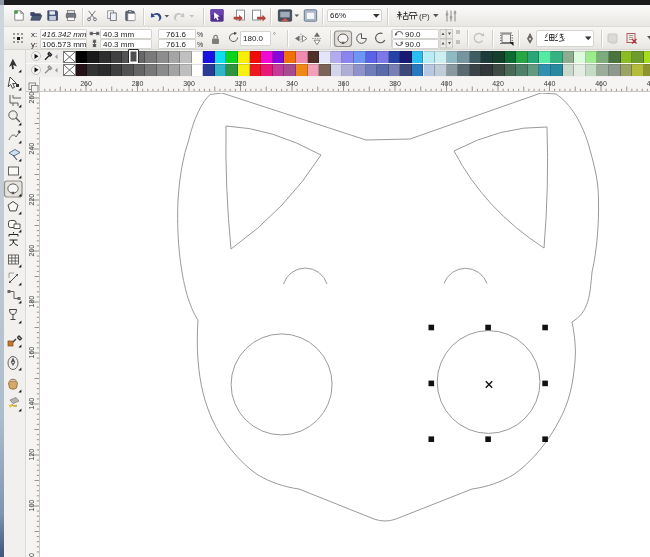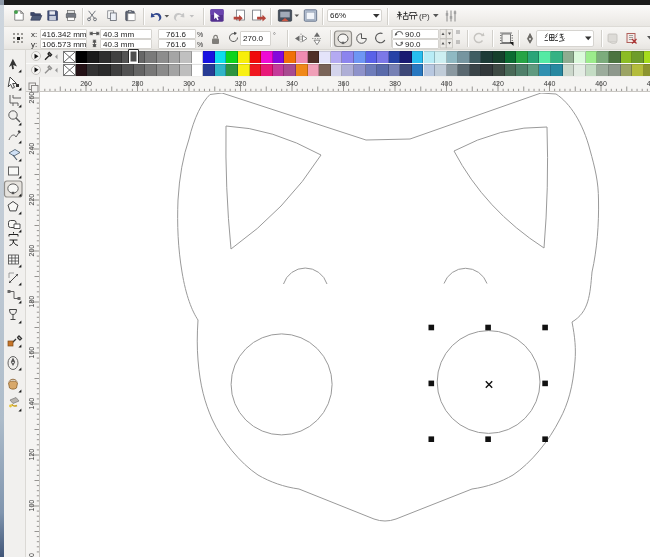--- a/index.html
+++ b/index.html
@@ -39,29 +39,29 @@
     <div style="position:absolute;left:100px;top:39px;width:52px;height:10px;background:#ffffff;border:1px solid #d6d4d0;border-radius:1px;box-sizing:border-box;"></div>
     <div style="position:absolute;left:158px;top:29px;width:38px;height:10px;background:#ffffff;border:1px solid #d6d4d0;border-radius:1px;box-sizing:border-box;"></div>
     <div style="position:absolute;left:158px;top:39px;width:38px;height:10px;background:#ffffff;border:1px solid #d6d4d0;border-radius:1px;box-sizing:border-box;"></div>
     <div style="position:absolute;left:240px;top:31px;width:31px;height:15px;background:#ffffff;border:1px solid #d6d4d0;border-radius:1px;box-sizing:border-box;"></div>
     <div style="position:absolute;left:392px;top:29px;width:47px;height:10px;background:#ffffff;border:1px solid #d6d4d0;border-radius:1px;box-sizing:border-box;"></div>
     <div style="position:absolute;left:392px;top:39px;width:47px;height:10px;background:#ffffff;border:1px solid #d6d4d0;border-radius:1px;box-sizing:border-box;"></div>
     <div style="position:absolute;left:536px;top:30px;width:58px;height:17px;background:#ffffff;border:1px solid #d6d4d0;border-radius:2px;box-sizing:border-box;"></div>
     <div style="position:absolute;left:330px;top:11px;font-size:8px;line-height:9px;color:#1a1a1a;white-space:nowrap;">66%</div>
     <div style="position:absolute;left:31px;top:30px;font-size:8px;line-height:9px;color:#1a1a1a;white-space:nowrap;">x:</div>
     <div style="position:absolute;left:31px;top:40px;font-size:8px;line-height:9px;color:#1a1a1a;white-space:nowrap;">y:</div>
-    <div style="position:absolute;left:42px;top:30px;font-size:8px;line-height:9px;color:#1a1a1a;white-space:nowrap;">416.342 mm</div>
+    <div style="position:absolute;left:42px;top:30px;font-size:8px;line-height:9px;color:#1a1a1a;white-space:nowrap;font-style:italic;">416.342 mm</div>
     <div style="position:absolute;left:42px;top:40px;font-size:8px;line-height:9px;color:#1a1a1a;white-space:nowrap;">106.573 mm</div>
     <div style="position:absolute;left:103px;top:30px;font-size:8px;line-height:9px;color:#1a1a1a;white-space:nowrap;">40.3 mm</div>
     <div style="position:absolute;left:103px;top:40px;font-size:8px;line-height:9px;color:#1a1a1a;white-space:nowrap;">40.3 mm</div>
     <div style="position:absolute;left:166px;top:30px;font-size:8px;line-height:9px;color:#1a1a1a;white-space:nowrap;">761.6</div>
     <div style="position:absolute;left:166px;top:40px;font-size:8px;line-height:9px;color:#1a1a1a;white-space:nowrap;">761.6</div>
     <div style="position:absolute;left:197px;top:31px;font-size:7px;line-height:8px;color:#333;white-space:nowrap;">%</div>
     <div style="position:absolute;left:197px;top:41px;font-size:7px;line-height:8px;color:#333;white-space:nowrap;">%</div>
-    <div style="position:absolute;left:243px;top:34px;font-size:8px;line-height:9px;color:#1a1a1a;white-space:nowrap;">270.0</div>
+    <div style="position:absolute;left:243px;top:34px;font-size:8px;line-height:9px;color:#1a1a1a;white-space:nowrap;">180.0</div>
     <div style="position:absolute;left:273px;top:32px;font-size:7px;line-height:8px;color:#555;white-space:nowrap;">°</div>
     <div style="position:absolute;left:405px;top:30px;font-size:8px;line-height:9px;color:#1a1a1a;white-space:nowrap;">90.0</div>
     <div style="position:absolute;left:405px;top:40px;font-size:8px;line-height:9px;color:#1a1a1a;white-space:nowrap;">90.0</div>
     <div style="position:absolute;left:76.0px;top:79.5px;width:20px;font-size:7px;line-height:8px;color:#3a3a3a;white-space:nowrap;text-align:center;">260</div>
     <div style="position:absolute;left:127.5px;top:79.5px;width:20px;font-size:7px;line-height:8px;color:#3a3a3a;white-space:nowrap;text-align:center;">280</div>
     <div style="position:absolute;left:179.0px;top:79.5px;width:20px;font-size:7px;line-height:8px;color:#3a3a3a;white-space:nowrap;text-align:center;">300</div>
     <div style="position:absolute;left:230.5px;top:79.5px;width:20px;font-size:7px;line-height:8px;color:#3a3a3a;white-space:nowrap;text-align:center;">320</div>
     <div style="position:absolute;left:282.0px;top:79.5px;width:20px;font-size:7px;line-height:8px;color:#3a3a3a;white-space:nowrap;text-align:center;">340</div>
     <div style="position:absolute;left:333.5px;top:79.5px;width:20px;font-size:7px;line-height:8px;color:#3a3a3a;white-space:nowrap;text-align:center;">360</div>
     <div style="position:absolute;left:385.0px;top:79.5px;width:20px;font-size:7px;line-height:8px;color:#3a3a3a;white-space:nowrap;text-align:center;">380</div>

